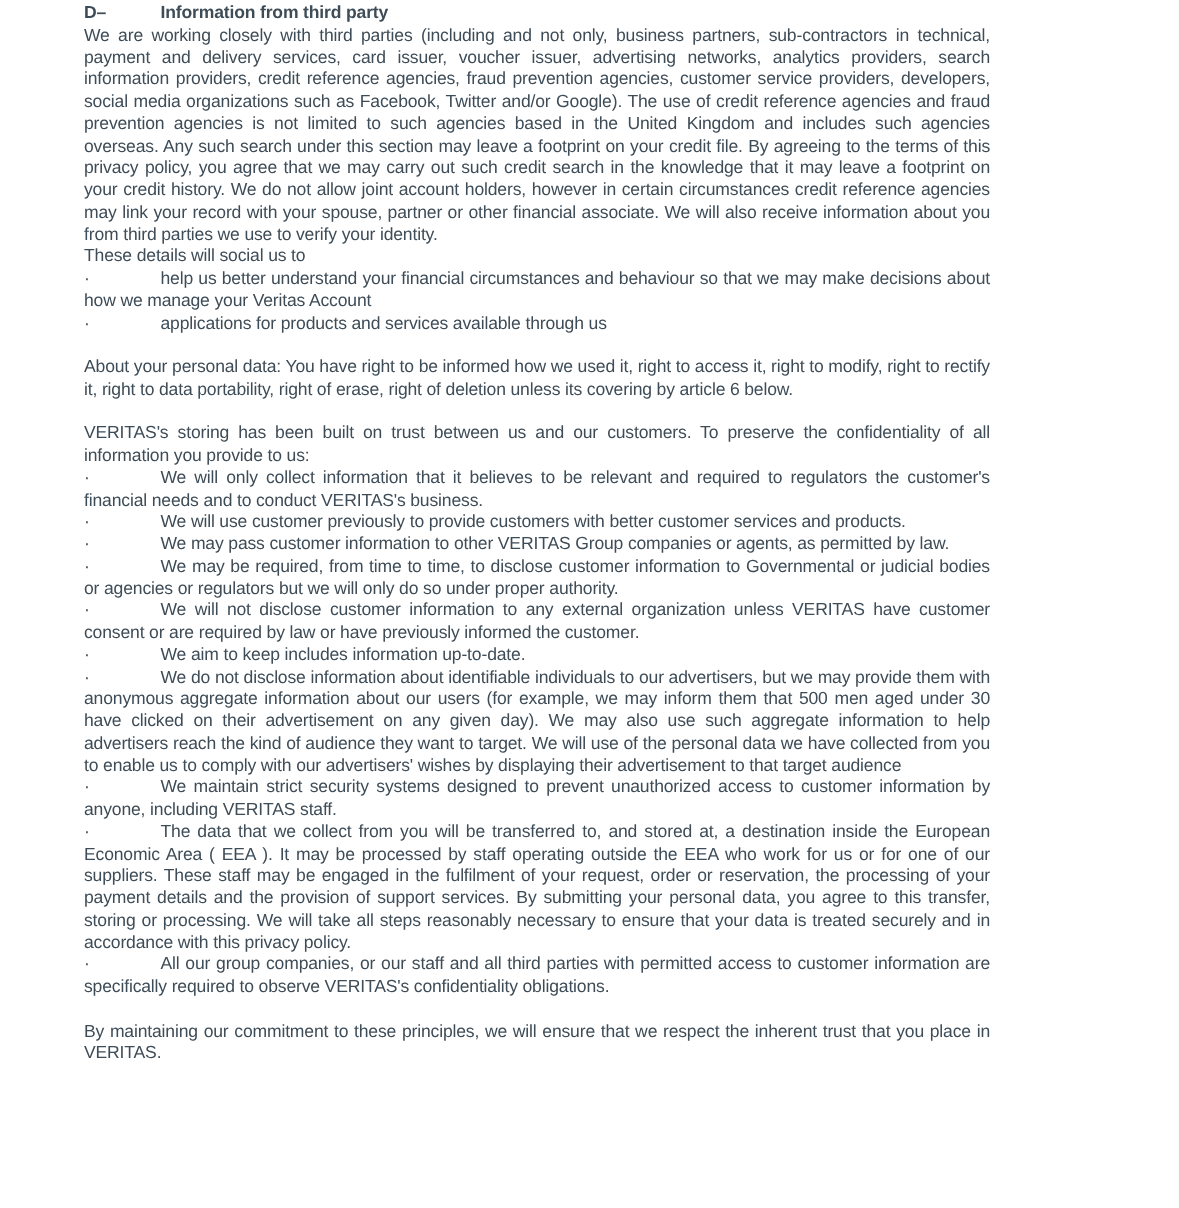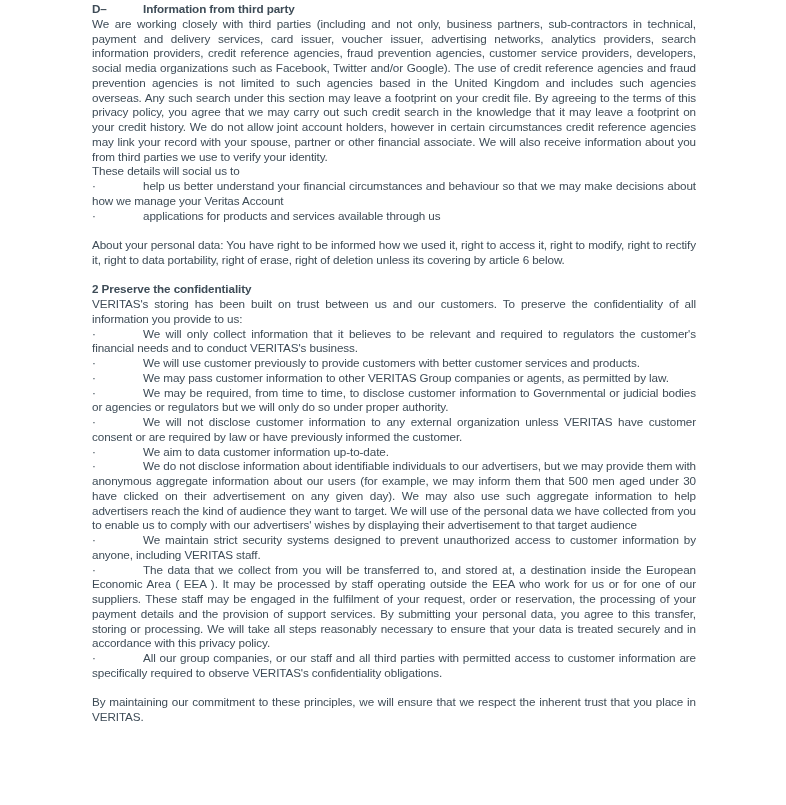--- a/index.html
+++ b/index.html
@@ -5,21 +5,21 @@
   html, body { margin: 0; padding: 0; }
   body {
     width: 786px;
     height: 805px;
     background: #ffffff;
     overflow: hidden;
   }
   .page {
     box-sizing: border-box;
     width: 786px;
-    padding: 2px 90px 0 92px;
+    padding: 2px 90px 0 56px;
   }
   .doc {
     width: 604px;
     font-family: "Liberation Sans", sans-serif;
     font-size: 11.7px;
     line-height: 14.75px;
     letter-spacing: -0.1px;
     color: #3e4c57;
   }
   .doc p { margin: 0; }
@@ -46,30 +46,29 @@
 
     <p class="j"><span class="tab">·</span><span>help us better understand your financial circumstances and behaviour so that we may make decisions about how we manage your Veritas Account</span></p>
     <p class="j"><span class="tab">·</span><span>applications for products and services available through us</span></p>
 
     <div class="gap"></div>
 
     <p class="j">About your personal data: You have right to be informed how we used it, right to access it, right to modify, right to rectify it, right to data portability, right of erase, right of deletion unless its covering by article 6 below.</p>
 
     <div class="gap"></div>
 
-    <p class="b">2 Preserve the confidentiality</p>
 
     <p class="j">VERITAS's storing has been built on trust between us and our customers. To preserve the confidentiality of all information you provide to us:</p>
 
     <p class="j"><span class="tab">·</span><span>We will only collect information that it believes to be relevant and required to regulators the customer's financial needs and to conduct VERITAS's business.</span></p>
     <p class="j"><span class="tab">·</span><span>We will use customer previously to provide customers with better customer services and products.</span></p>
     <p class="j"><span class="tab">·</span><span>We may pass customer information to other VERITAS Group companies or agents, as permitted by law.</span></p>
     <p class="j"><span class="tab">·</span><span>We may be required, from time to time, to disclose customer information to Governmental or judicial bodies or agencies or regulators but we will only do so under proper authority.</span></p>
     <p class="j"><span class="tab">·</span><span>We will not disclose customer information to any external organization unless VERITAS have customer consent or are required by law or have previously informed the customer.</span></p>
-    <p class="j"><span class="tab">·</span><span>We aim to data customer information up-to-date.</span></p>
+    <p class="j"><span class="tab">·</span><span>We aim to keep includes information up-to-date.</span></p>
     <p class="j"><span class="tab">·</span><span>We do not disclose information about identifiable individuals to our advertisers, but we may provide them with anonymous aggregate information about our users (for example, we may inform them that 500 men aged under 30 have clicked on their advertisement on any given day). We may also use such aggregate information to help advertisers reach the kind of audience they want to target. We will use of the personal data we have collected from you to enable us to comply with our advertisers' wishes by displaying their advertisement to that target audience</span></p>
     <p class="j"><span class="tab">·</span><span>We maintain strict security systems designed to prevent unauthorized access to customer information by anyone, including VERITAS staff.</span></p>
     <p class="j"><span class="tab">·</span><span>The data that we collect from you will be transferred to, and stored at, a destination inside the European Economic Area ( EEA ). It may be processed by staff operating outside the EEA who work for us or for one of our suppliers. These staff may be engaged in the fulfilment of your request, order or reservation, the processing of your payment details and the provision of support services. By submitting your personal data, you agree to this transfer, storing or processing. We will take all steps reasonably necessary to ensure that your data is treated securely and in accordance with this privacy policy.</span></p>
     <p class="j"><span class="tab">·</span><span>All our group companies, or our staff and all third parties with permitted access to customer information are specifically required to observe VERITAS's confidentiality obligations.</span></p>
 
     <div class="gap"></div>
 
     <p class="j">By maintaining our commitment to these principles, we will ensure that we respect the inherent trust that you place in VERITAS.</p>
 
   </div>

